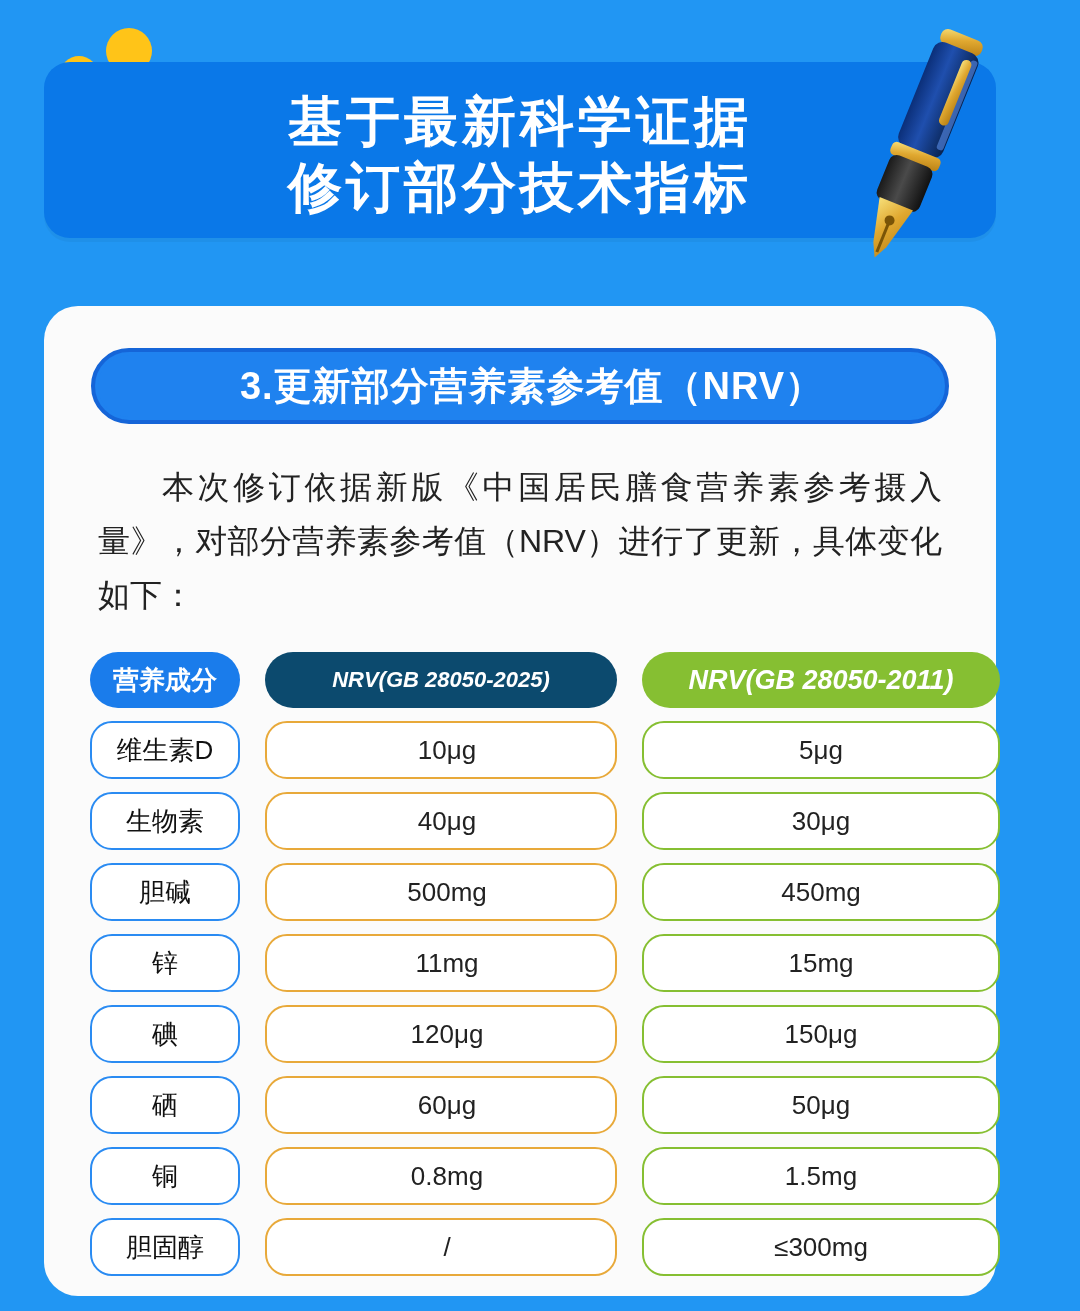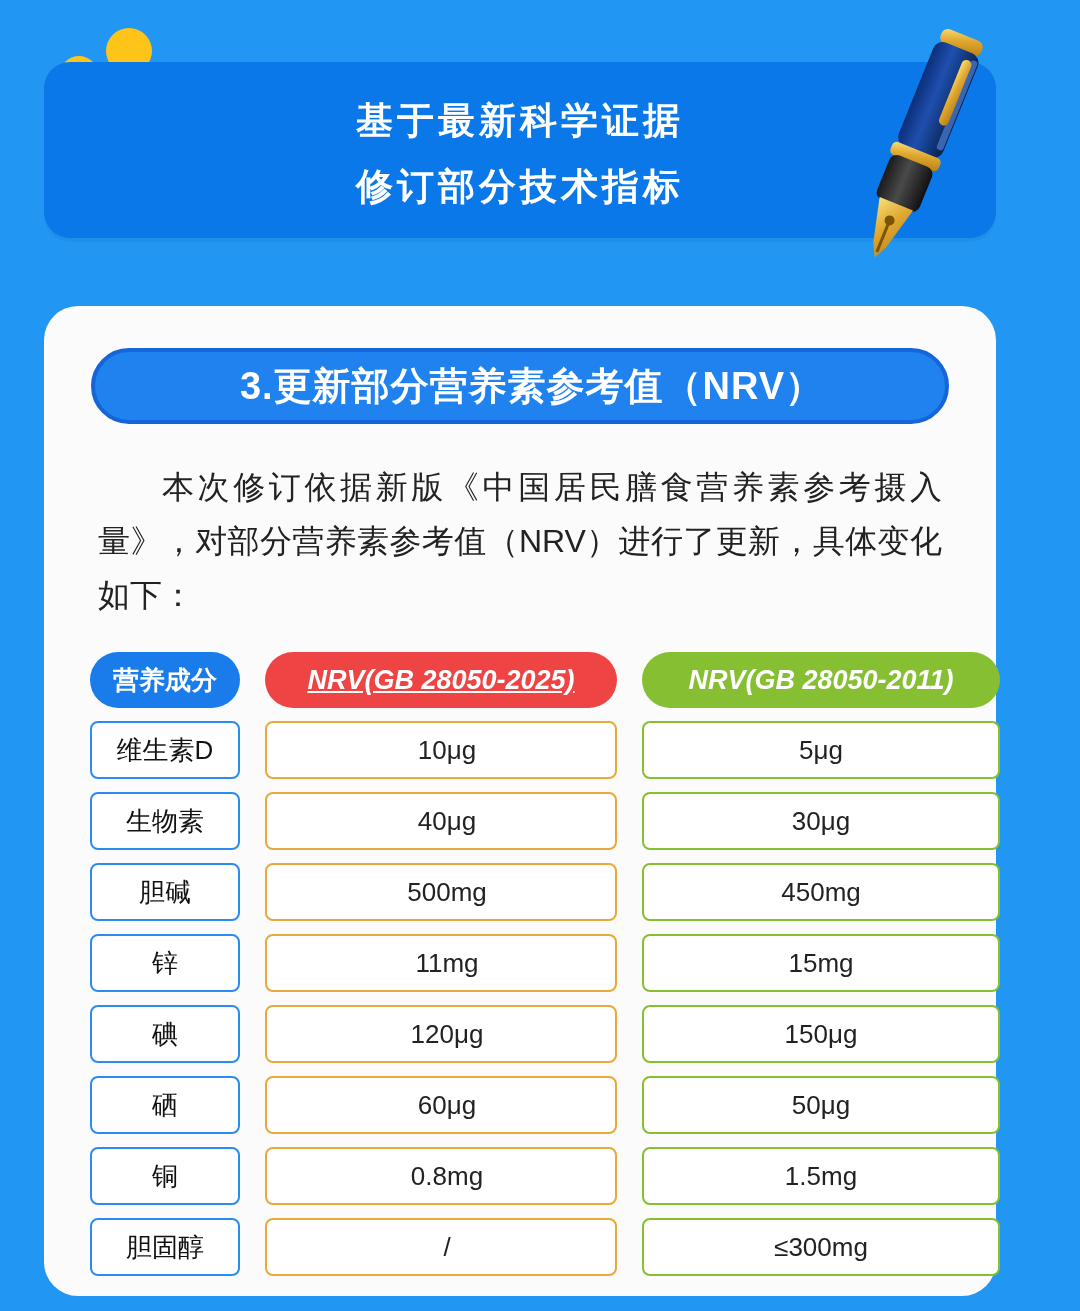--- a/index.html
+++ b/index.html
@@ -39,21 +39,21 @@
     box-shadow: 0 4px 0 rgba(0,0,0,0.04);
   }
 
   .header-title {
     position: absolute;
     left: 0;
     top: 46px;
     width: 952px;
     text-align: center;
     color: #ffffff;
-    font-size: 37px;
+    font-size: 54px;
     font-weight: bold;
     letter-spacing: 4px;
     line-height: 66px;
   }
   .header-title .line2 { display: block; }
 
   
   .pen {
     position: absolute;
     right: 22px;
@@ -122,26 +122,26 @@
     height: 56px;
     border-radius: 28px;
     display: flex;
     align-items: center;
     justify-content: center;
     color: #ffffff;
     font-size: 26px;
     font-weight: bold;
   }
   .head-1 { background: #1a7ceb; }
-  .head-2 { background: #ef4444; font-style: italic; font-size: 27px; text-decoration: underline; }
+  .head-2 { background: #0c4a6e; font-style: italic; font-size: 22px; }
   .head-3 { background: #86bf32; font-style: italic; font-size: 27px; }
 
   .cell {
     height: 58px;
-    border-radius: 8px;
+    border-radius: 22px;
     border: 2px solid #cccccc;
     background: #ffffff;
     display: flex;
     align-items: center;
     justify-content: center;
     font-size: 26px;
     color: #222222;
   }
   .cell-1 { border-color: #2a8bf2; color: #111111; }
   .cell-2 { border-color: #e8a93a; padding-left: 12px; }

